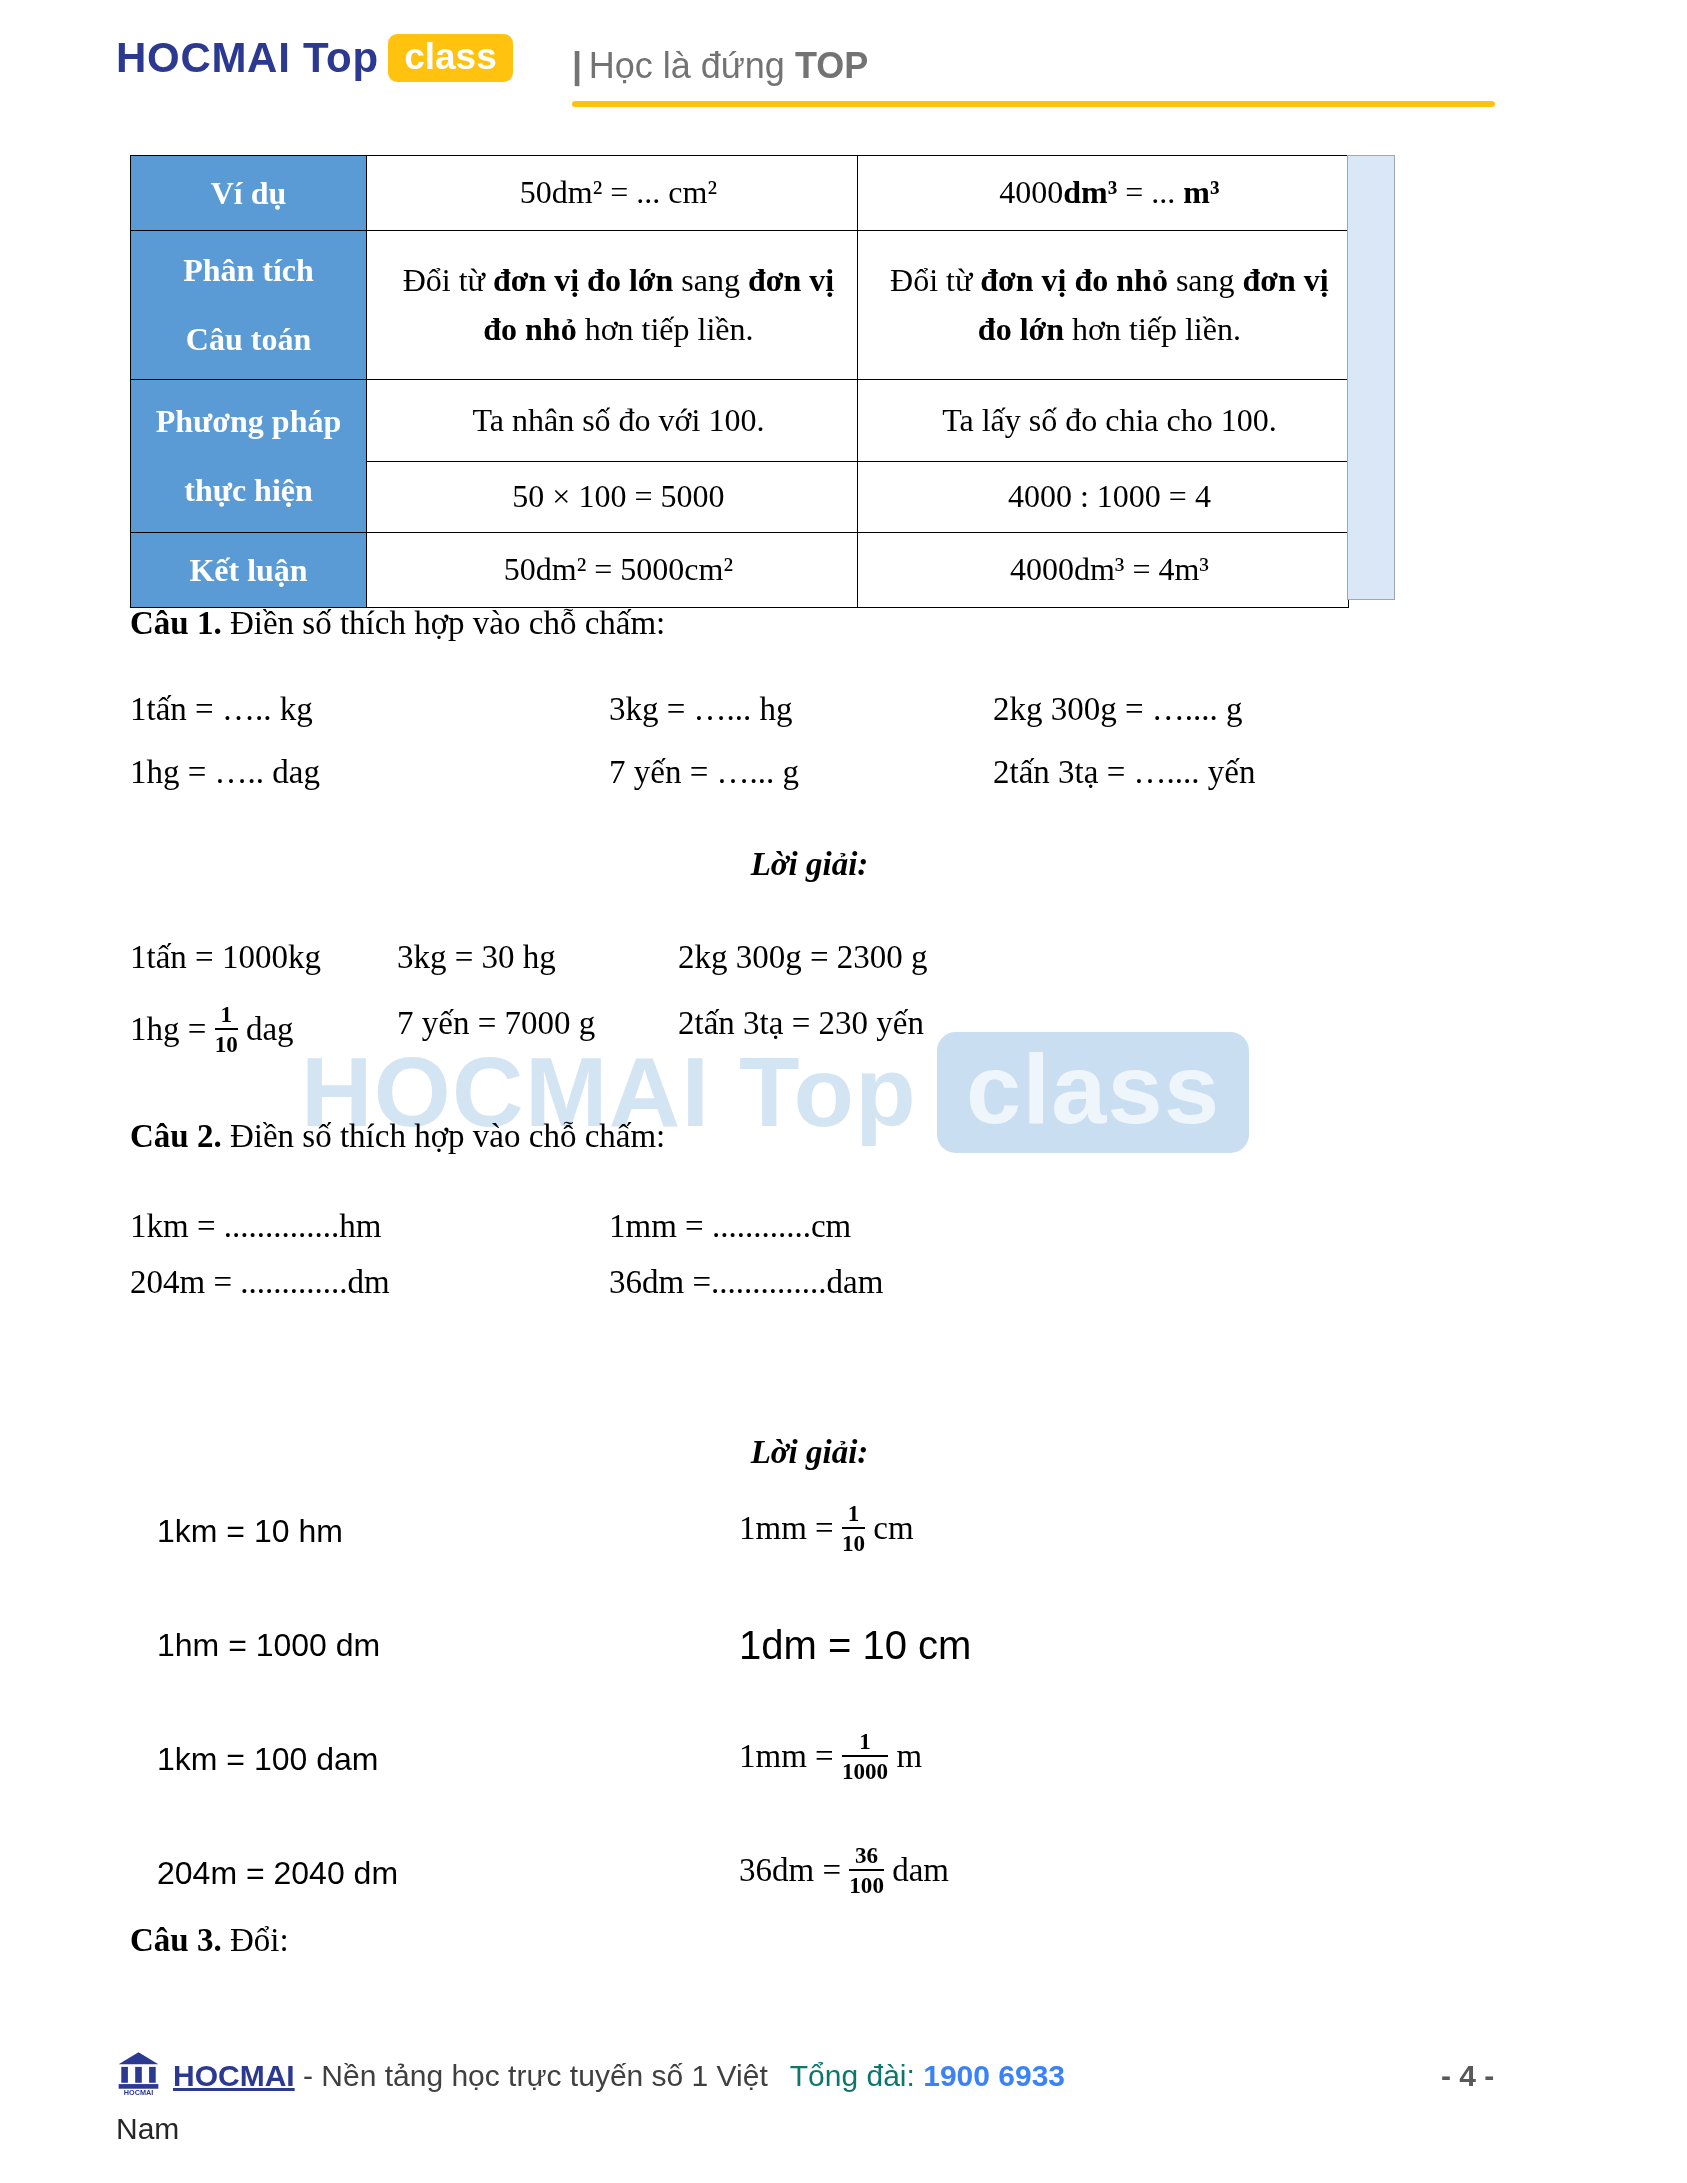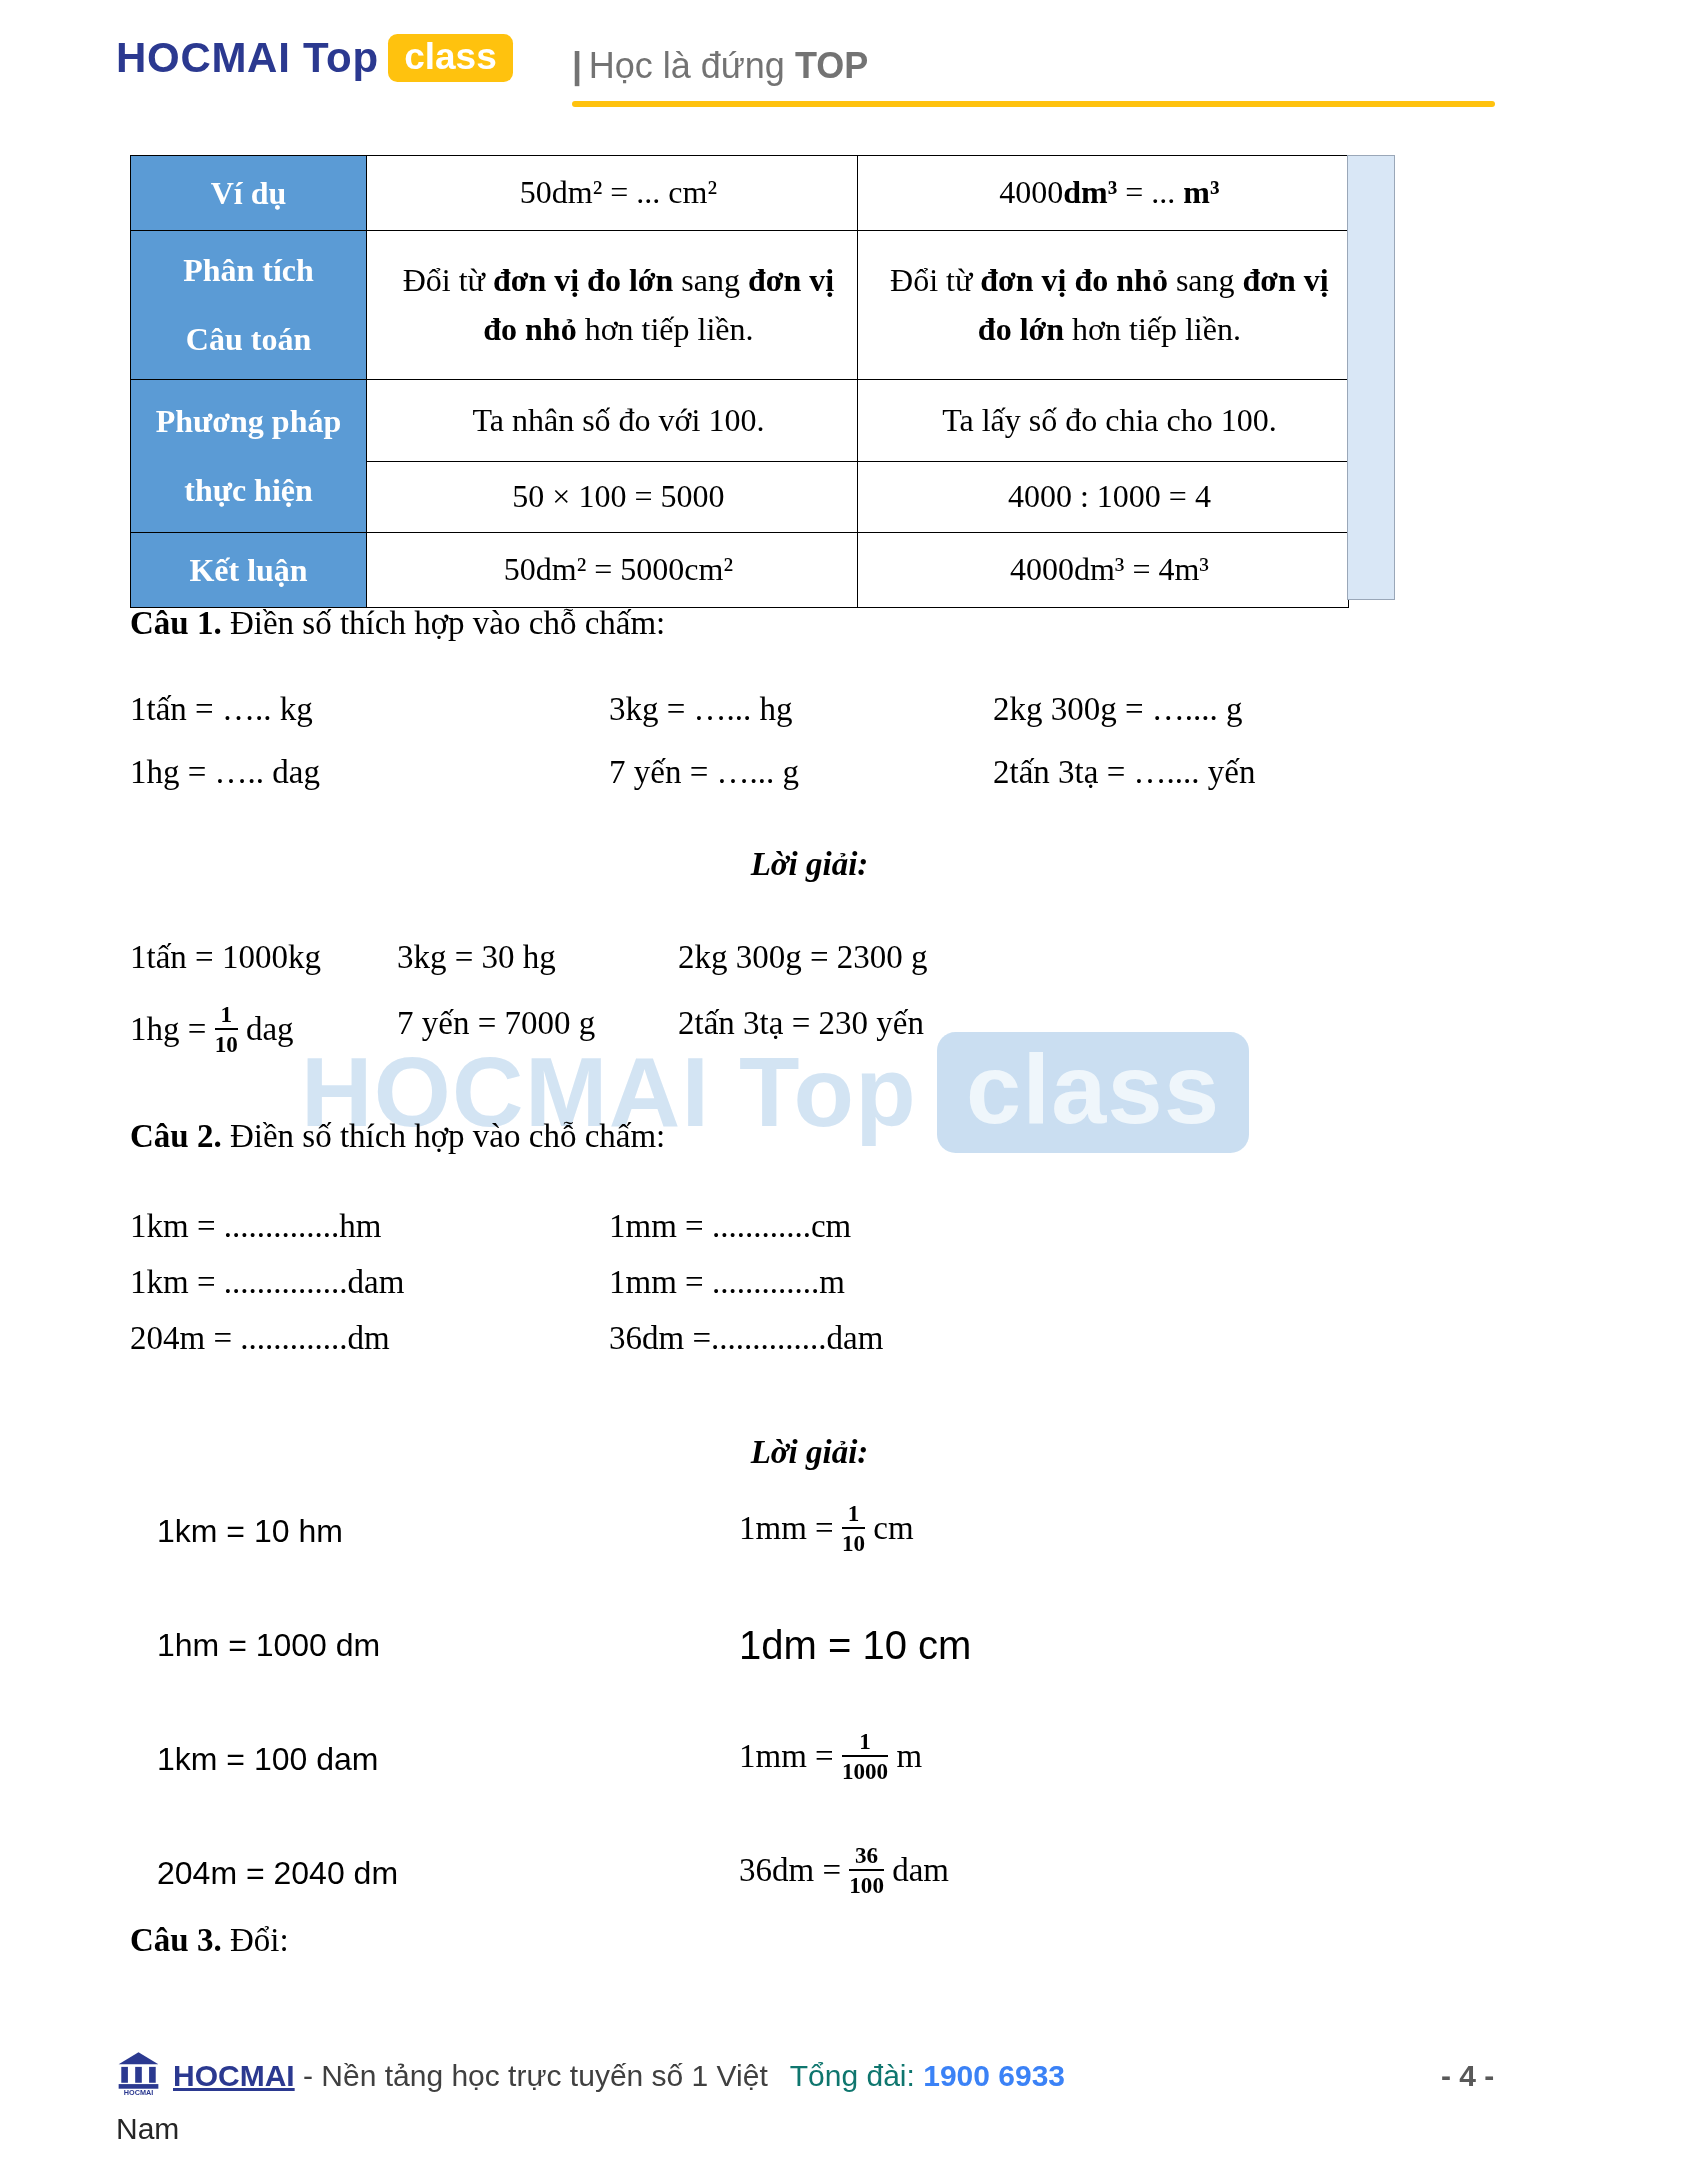--- a/index.html
+++ b/index.html
@@ -158,24 +158,20 @@
   <div class="q-title" style="top:1118px">
     <span class="b">Câu 2.</span><span> Điền số thích hợp vào chỗ chấm:</span>
   </div>
 
   <div class="c2-ex serif50">
     <div class="row">
       <span class="p0">1km = ..............hm</span>
       <span class="p1">1mm = ............cm</span>
     </div>
     <div class="row">
-      <span class="p0">1km = ...............dam</span>
-      <span class="p1">1mm = .............m</span>
-    </div>
-    <div class="row">
       <span class="p0">204m = .............dm</span>
       <span class="p1">36dm =..............dam</span>
     </div>
   </div>
 
   <div class="loigiai" style="top:1434px">Lời giải:</div>
 
   <div class="c2-ans">
     <div class="row">
       <span class="la">1km = 10 hm</span>

